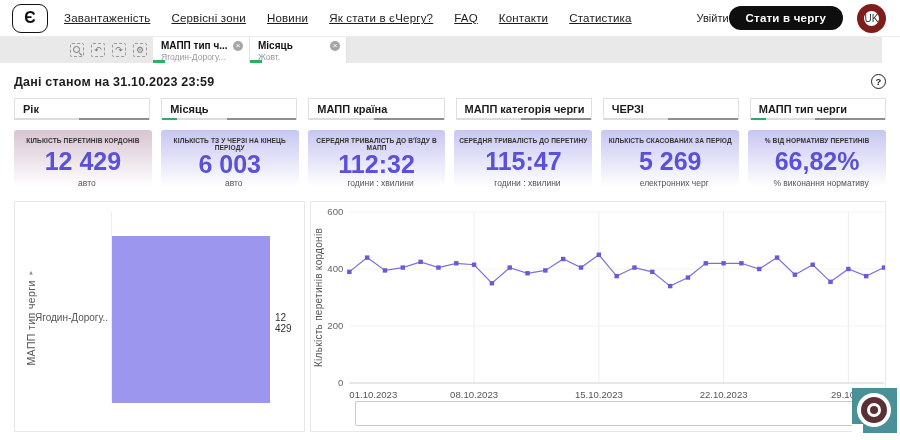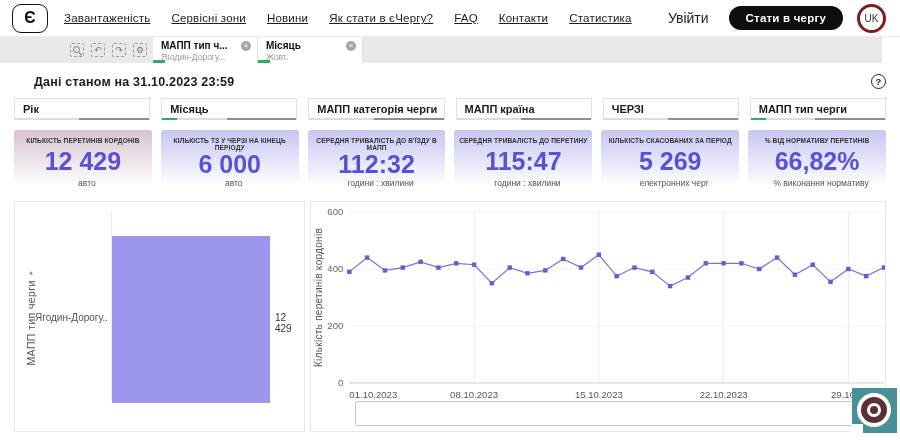--- a/index.html
+++ b/index.html
@@ -8,40 +8,40 @@
     width:900px; height:440px; position:relative; overflow:hidden;
     background:#fff; font-family:"Liberation Sans", sans-serif; color:#1c1c1c;
   }
 
   
   .header { height:37px; display:flex; align-items:center; padding:0 14px 0 12px; border-bottom:1px solid #ececec; background:#fff; }
   .logo { width:36px; height:29px; border:1.6px solid #111; border-radius:9px; display:flex; align-items:center; justify-content:center; font-weight:bold; font-size:16px; margin-right:16px; color:#111; }
   .nav { display:flex; gap:21px; font-size:11.5px; letter-spacing:.2px;text-decoration:underline; }
   .nav span { cursor:pointer; white-space:nowrap; }
   .spacer { flex:1; }
-  .login { font-size:14px; margin-right:20px; cursor:pointer; }
+  .login { font-size:11px; cursor:pointer; }
   .cta { background:#0e0e0e; color:#fff; font-size:11.5px; font-weight:bold; padding:6px 17px; border-radius:16px; border:none; margin-right:14px; letter-spacing:.2px; cursor:pointer; font-family:inherit; }
-  .lang { width:29px; height:29px; border:3px solid #7f1d1d; border-radius:50%; display:flex; align-items:center; justify-content:center; font-size:10px; color:#333; cursor:pointer; background:#fff; }
+  .lang { width:29px; height:29px; border:7px solid #7f1d1d; border-radius:50%; display:flex; align-items:center; justify-content:center; font-size:10px; color:#333; cursor:pointer; background:#fff; }
 
   
   .toolbar { height:26px; background:var(--toolbar-bg,#e9e9e9); display:flex; align-items:stretch; margin-right:18px; }
   .tool-icons { display:flex; align-items:center; gap:7px; padding:0 6px 0 70px; }
   .ticon { width:14px; height:14px; border:1px dashed #9a9a9a; border-radius:2px; color:#777; font-size:9px; line-height:12px; text-align:center; cursor:pointer; position:relative; }
   .mag { position:absolute; left:2px; top:2px; width:7px; height:7px; }
   .mag::before { content:""; position:absolute; left:0; top:0; width:5px; height:5px; border:1px solid #777; border-radius:50%; }
   .mag::after { content:""; position:absolute; left:6px; top:6px; width:4px; height:1.2px; background:#777; transform:rotate(45deg); transform-origin:left center; }
-  .chip { background:#fff; width:105px; padding:3px 6px 0 8px; position:relative; border-right:1px solid #e2e2e2; cursor:pointer; }
+  .chip { background:#fff; width:97px; padding:3px 6px 0 8px; position:relative; border-right:1px solid #e2e2e2; cursor:pointer; }
   .chip-row { display:flex; align-items:center; justify-content:space-between; }
   .chip-title { font-size:10px; font-weight:bold; color:#111; white-space:nowrap; overflow:hidden; }
   .chip-close { width:10px; height:10px; border-radius:50%; background:#a5a5a5; color:#fff; font-size:8px; line-height:10px; text-align:center; flex:none; margin-left:4px; cursor:pointer; }
   .chip-sub { font-size:8.5px; color:#999; white-space:nowrap; overflow:hidden; margin-top:1px; }
   .chip::after { content:""; position:absolute; left:0; bottom:0; width:12px; height:3px; background:var(--green,#2eaf5d); }
 
   
-  .status-row { display:flex; align-items:center; justify-content:space-between; padding:11px 14px 9px 14px;margin-left:20px; }
+  .status-row { display:flex; align-items:center; justify-content:space-between; padding:11px 14px 9px 14px; }
   .status { font-size:12.5px; font-weight:bold; letter-spacing:.2px; }
   .help { width:15px; height:15px; border:1.5px solid #222; border-radius:50%; font-size:9.5px; font-weight:bold; display:flex; align-items:center; justify-content:center; cursor:pointer; }
 
   
   .filters { display:flex; gap:11px; padding:0 14px; }
   .filter { flex:1; position:relative; height:22px; background:#fff; border:1px solid #e0e0e0; display:flex; align-items:center; padding-left:8px; font-size:11px; font-weight:bold; cursor:pointer; }
   .filter .u-base { position:absolute; left:0; right:0; bottom:-1px; height:2px; background:#dcdcdc; }
   .filter .u-dark { position:absolute; right:0; bottom:-1px; height:2px; width:52%; background:#8f8f8f; }
   .filter .u-green { display:none; position:absolute; left:0; bottom:-1px; height:2px; width:11%; background:var(--green,#2eaf5d); }
   .filter.active .u-green { display:block; }
@@ -134,27 +134,27 @@
     <span class="u-dark"></span>
 
   </div>
     <div class="filter active">
     <span>Місяць</span>
     <span class="u-base"></span>
     <span class="u-dark"></span>
     <span class="u-green"></span>
   </div>
     <div class="filter">
+    <span>МАПП країна</span>
+    <span class="u-base"></span>
+    <span class="u-dark"></span>
+
+  </div>
+    <div class="filter">
     <span>МАПП категорія черги</span>
-    <span class="u-base"></span>
-    <span class="u-dark"></span>
-
-  </div>
-    <div class="filter">
-    <span>МАПП країна</span>
     <span class="u-base"></span>
     <span class="u-dark"></span>
 
   </div>
     <div class="filter">
     <span>ЧЕРЗІ</span>
     <span class="u-base"></span>
     <span class="u-dark"></span>
 
   </div>
@@ -167,21 +167,21 @@
   </div>
 
 <div class="cards">
     <div class="card" style="background: linear-gradient(rgb(216, 196, 210) 0%, rgb(255, 255, 255) 88%);">
     <div class="card-title">КІЛЬКІСТЬ ПЕРЕТИНІВ КОРДОНІВ</div>
     <div class="card-value">12 429</div>
     <div class="card-unit">авто</div>
   </div>
     <div class="card" style="background: linear-gradient(rgb(199, 198, 242) 0%, rgb(255, 255, 255) 88%);">
     <div class="card-title">КІЛЬКІСТЬ ТЗ У ЧЕРЗІ НА КІНЕЦЬ ПЕРІОДУ</div>
-    <div class="card-value">6 000</div>
+    <div class="card-value">6 003</div>
     <div class="card-unit">авто</div>
   </div>
     <div class="card" style="background: linear-gradient(rgb(199, 198, 242) 0%, rgb(255, 255, 255) 88%);">
     <div class="card-title">СЕРЕДНЯ ТРИВАЛІСТЬ ДО В'ЇЗДУ В МАПП</div>
     <div class="card-value">112:32</div>
     <div class="card-unit">години : хвилини</div>
   </div>
     <div class="card" style="background: linear-gradient(rgb(199, 198, 242) 0%, rgb(255, 255, 255) 88%);">
     <div class="card-title">СЕРЕДНЯ ТРИВАЛІСТЬ ДО ПЕРЕТИНУ</div>
     <div class="card-value">115:47</div>

